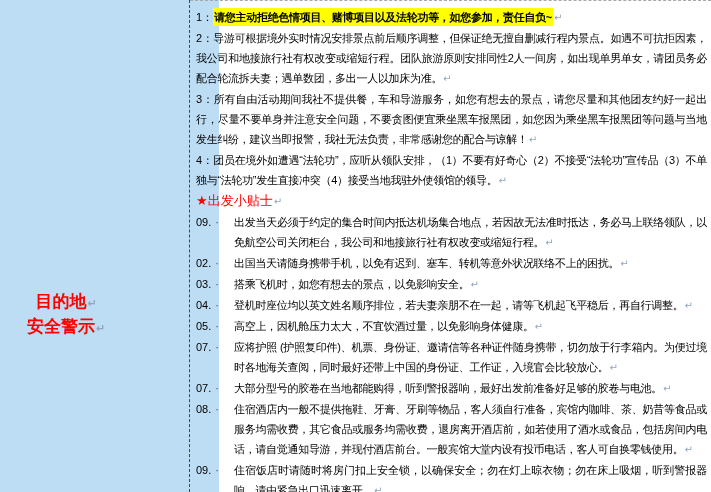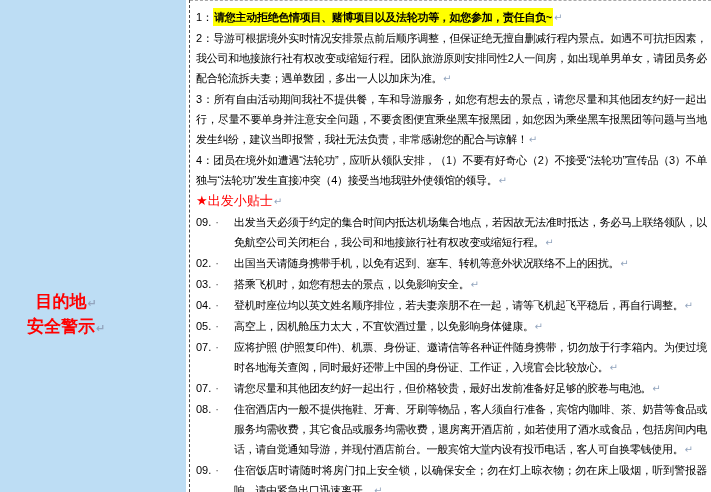--- a/index.html
+++ b/index.html
@@ -2,21 +2,21 @@
 <html><head>
 <meta charset="utf-8">
 <style>
   html,body { margin:0; padding:0; background:#fff; }
   .page {
     position:relative; width:711px; height:492px; background:#ffffff;
     overflow:hidden; font-family:"Liberation Sans","DejaVu Sans",sans-serif;
     font-size:11px; color:#000; letter-spacing:-0.3px;
   }
   .sidebar {
-    position:absolute; left:0; top:0; width:186px; height:492px;
+    position:absolute; left:0; top:0; width:219px; height:492px;
     background:#BDDDF4;
   }
   .sidebar-title {
     position:absolute; top:290px; left:0; width:132px; text-align:center;
     color:#FF0000; font-weight:bold; font-size:17px; line-height:23px;
     letter-spacing:0;
   }
   .divider {
     position:absolute; left:189px; top:0; height:492px; width:0;
     border-left:1px dashed #444;
@@ -70,20 +70,20 @@
     <p class="tip"><span class="tip-num"><span>02.</span><span class="sdot">·</span></span><span>出国当天请随身携带手机，以免有迟到、塞车、转机等意外状况联络不上的困扰。</span><span class="rmark">↵</span></p>
 
     <p class="tip"><span class="tip-num"><span>03.</span><span class="sdot">·</span></span><span>搭乘飞机时，如您有想去的景点，以免影响安全。</span><span class="rmark">↵</span></p>
 
     <p class="tip"><span class="tip-num"><span>04.</span><span class="sdot">·</span></span><span>登机时座位均以英文姓名顺序排位，若夫妻亲朋不在一起，请等飞机起飞平稳后，再自行调整。</span><span class="rmark">↵</span></p>
 
     <p class="tip"><span class="tip-num"><span>05.</span><span class="sdot">·</span></span><span>高空上，因机舱压力太大，不宜饮酒过量，以免影响身体健康。</span><span class="rmark">↵</span></p>
 
     <p class="tip"><span class="tip-num"><span>07.</span><span class="sdot">·</span></span><span>应将护照 (护照复印件)、机票、身份证、邀请信等各种证件随身携带，切勿放于行李箱内。为便过境时各地海关查阅，同时最好还带上中国的身份证、工作证，入境官会比较放心。</span><span class="rmark">↵</span></p>
 
-    <p class="tip"><span class="tip-num"><span>07.</span><span class="sdot">·</span></span><span>请您尽量和其他团友约好一起出行，但价格较贵，最好出发前准备好足够的胶卷与电池。</span><span class="rmark">↵</span></p>
+    <p class="tip"><span class="tip-num"><span>07.</span><span class="sdot">·</span></span><span>大部分型号的胶卷在当地都能购得，听到警报器响，最好出发前准备好足够的胶卷与电池。</span><span class="rmark">↵</span></p>
 
     <p class="tip"><span class="tip-num"><span>08.</span><span class="sdot">·</span></span><span>住宿酒店内一般不提供拖鞋、牙膏、牙刷等物品，客人须自行准备，宾馆内咖啡、茶、奶昔等食品或服务均需收费，其它食品或服务均需收费，退房离开酒店前，如若使用了酒水或食品，包括房间内电话，请自觉通知导游，并现付酒店前台。一般宾馆大堂内设有投币电话，客人可自换零钱使用。</span><span class="rmark">↵</span></p>
 
     <p class="tip"><span class="tip-num"><span>09.</span><span class="sdot">·</span></span><span>住宿饭店时请随时将房门扣上安全锁，以确保安全；勿在灯上晾衣物；勿在床上吸烟，听到警报器响，请由紧急出口迅速离开。</span><span class="rmark">↵</span></p>
 
   </div>
 </div>
 
 </body></html>

